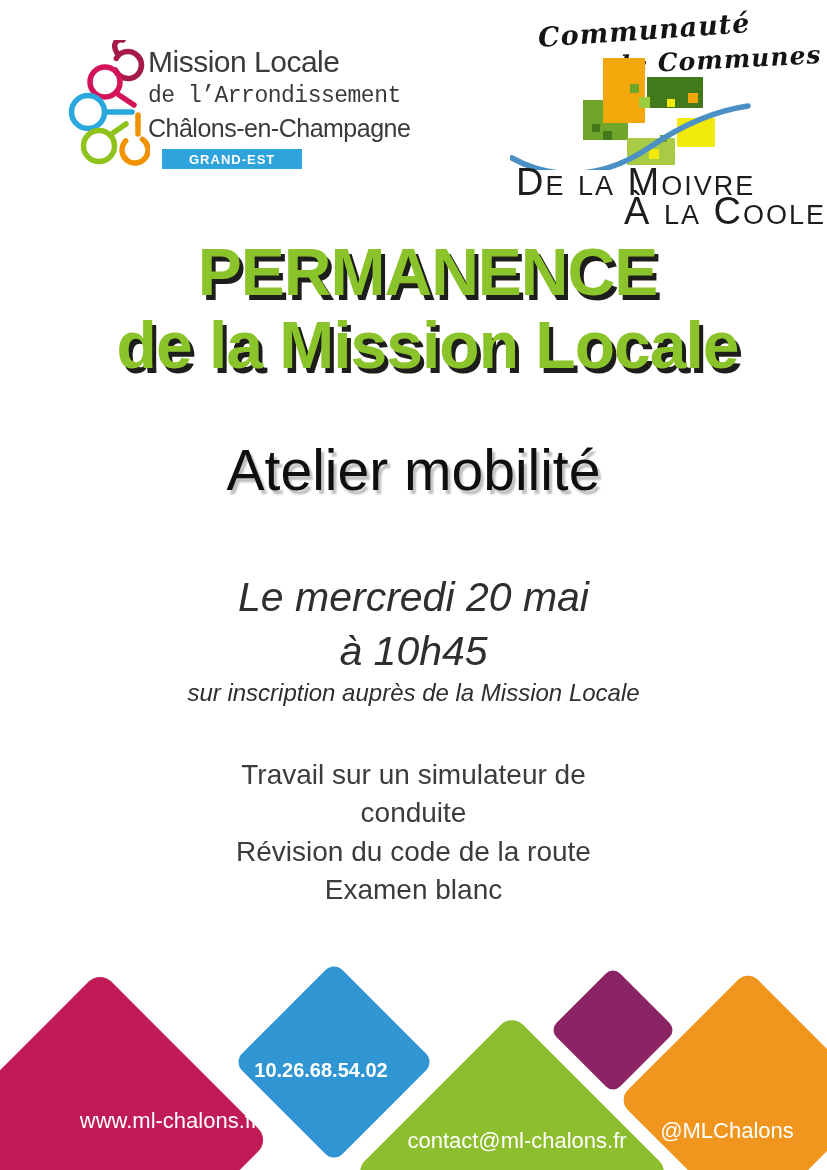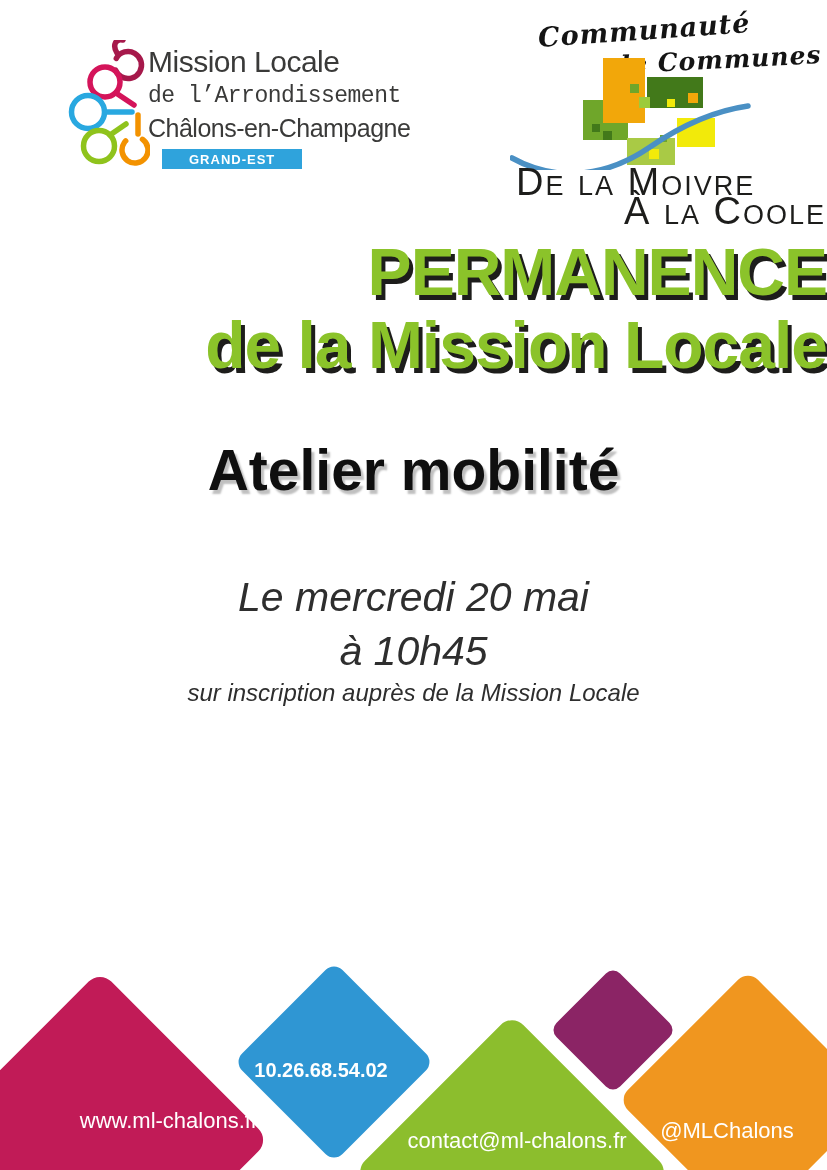--- a/index.html
+++ b/index.html
@@ -40,29 +40,29 @@
     position: absolute; color: #1d1d1b;
     font-variant: small-caps; letter-spacing: 2px;
     font-size: 38px; font-weight: 400; line-height: 1; white-space: nowrap;
   }
   .cc-caps1 { left: 516px; top: 163px; }
   .cc-caps2 { left: 603px; top: 192px; margin-left: 21px; }
 
   
   .poster-title {
     position: absolute; left: 0; top: 236px; width: 100%;
-    text-align: right; color: #8bc32a;
+    text-align: center; color: #8bc32a;
     font-size: 66px; font-weight: 700; letter-spacing: -1px; line-height: 1.1;
     text-shadow: 4px 5px 0 #1d1d1b;
     padding-left: 28px;
   }
   .poster-subtitle {
     position: absolute; left: 0; top: 437px; width: 100%;
     text-align: center; color: #0f0f0f;
-    font-size: 57px; font-weight: 700;
+    font-size: 57px; font-weight: 400;
     text-shadow: 3px 4px 2px rgba(0,0,0,0.25);
   }
   .event-datetime {
     position: absolute; left: 0; top: 570px; width: 100%;
     text-align: center; color: #2e2e2e;
     font-size: 41px; font-style: italic; font-weight: 400; line-height: 1.32;
   }
   .event-place {
     position: absolute; left: 0; top: 679px; width: 100%;
     text-align: center; color: #2e2e2e;
@@ -158,20 +158,25 @@
 
   <div class="event-datetime">
     <div>Le mercredi 20 mai</div>
     <div>à 10h45</div>
   </div>
 
   <div class="event-place">
     <div>sur inscription auprès de la Mission Locale</div>
   </div>
 
+  <div class="event-activities">
+    <div>Travail sur un simulateur de conduite</div>
+    <div>Révision du code de la route</div>
+    <div>Examen blanc</div>
+  </div>
 
   <div class="diamond d-magenta"></div>
   <div class="diamond d-blue"></div>
   <div class="diamond d-green"></div>
   <div class="diamond d-purple"></div>
   <div class="diamond d-orange"></div>
 
   <div class="diamond-label lbl-website">www.ml-chalons.fr</div>
   <div class="diamond-label lbl-phone">10.26.68.54.02</div>
   <div class="diamond-label lbl-email">contact@ml-chalons.fr</div>

